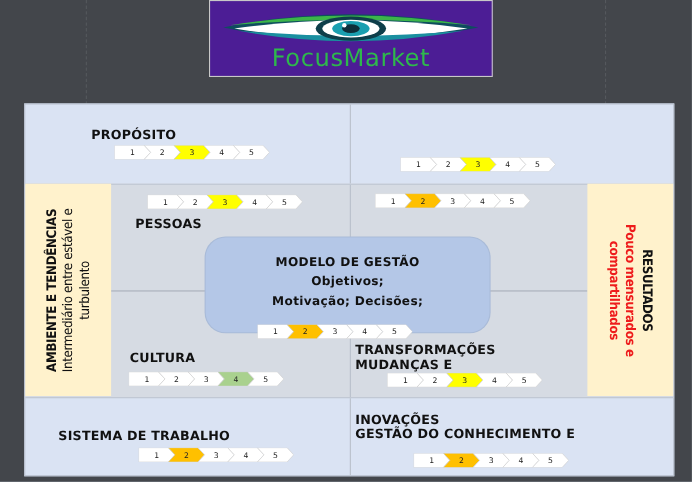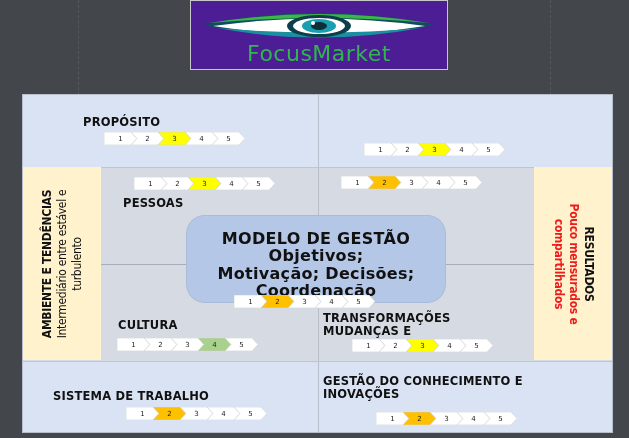--- a/index.html
+++ b/index.html
@@ -20,21 +20,21 @@
   .vtext-right { transform:translate(-50%,-50%) rotate(90deg); }
   .vt-title { font-size:12px; color:#111; font-weight:bold; letter-spacing:-0.3px; }
   .vt-sub { font-size:12px; color:#111; letter-spacing:-0.3px; }
   .vt-sub-red { font-size:12px; color:#ee1c1c; font-weight:bold; letter-spacing:-0.3px; }
   .label { position:absolute; text-align:left; font-weight:bold; font-size:11.5px; color:#111; line-height:13px; letter-spacing:0.2px; }
   .scale { position:absolute; display:flex; height:13px; }
   .chev { position:relative; width:33px; height:13px; font-size:7px; color:#222; display:flex; align-items:center; justify-content:center; margin-right:-6px; }
   .chev svg { position:absolute; left:0; top:0; }
   .chev span { position:relative; z-index:1; }
   .center { position:absolute; left:164px; top:121px; width:258px; height:86px; background:#b4c7e7; border-radius:18px; box-shadow:0 0 0 1px #a9bbd8; }
-  .center .t { position:absolute; left:0; width:100%; text-align:center; font-size:16px; font-weight:bold; color:#111; line-height:17px; letter-spacing:0.3px; }
+  .center .t { position:absolute; left:0; width:100%; text-align:center; font-size:11px; font-weight:bold; color:#111; line-height:17px; letter-spacing:0.3px; }
 </style>
 </head>
 <body>
 
 <div class="gridline-v" style="left:78px"></div>
 <div class="gridline-v" style="left:550px"></div>
 
 <div class="logo">
   <svg width="240" height="36" viewBox="0 0 240 36">
     <path d="M4 18 Q120 -6 236 18 Q120 42 4 18 Z" fill="#0e4e5e"></path>
@@ -277,21 +277,20 @@
       <div class="vt-title">RESULTADOS</div>
       <div class="vt-sub-red">Pouco mensurados e</div>
       <div class="vt-sub-red">compartilhados</div>
     </div>
   </div>
 
   <div class="center">
     <div class="t" style="top:14px">MODELO DE GESTÃO</div>
     <div class="t" style="top:31px">Objetivos;</div>
     <div class="t" style="top:49px">Motivação; Decisões;</div>
-    <div class="t" style="top:66px">Coordenação</div>
     <div class="scale" style="left:47px;top:79px">
         <div class="chev">
           <svg width="33" height="13" viewBox="0 0 33 13">
             <path d="M0 0 H27 L33 6.5 L27 13 H0 Z" fill="#ffffff" stroke="#d0d0d0" stroke-width="0.6"></path>
           </svg>
           <span>1</span>
         </div>
         <div class="chev">
           <svg width="33" height="13" viewBox="0 0 33 13">
             <path d="M0 0 H27 L33 6.5 L27 13 H0 L6 6.5 Z" fill="#ffc000" stroke="#d0d0d0" stroke-width="0.6"></path>
@@ -347,22 +346,22 @@
       </div>
       <div class="chev">
         <svg width="33" height="13" viewBox="0 0 33 13">
           <path d="M0 0 H27 L33 6.5 L27 13 H0 L6 6.5 Z" fill="#ffffff" stroke="#d0d0d0" stroke-width="0.6"></path>
         </svg>
         <span>5</span>
       </div>
     </div>
 
   <div class="label" style="left:300px;width:290px;top:280px">
+    <div>INOVAÇÕES</div>
     <div>GESTÃO DO CONHECIMENTO E</div>
-    <div>INOVAÇÕES</div>
   </div>
   <div class="scale" style="left:353px;top:317px">
       <div class="chev">
         <svg width="33" height="13" viewBox="0 0 33 13">
           <path d="M0 0 H27 L33 6.5 L27 13 H0 Z" fill="#ffffff" stroke="#d0d0d0" stroke-width="0.6"></path>
         </svg>
         <span>1</span>
       </div>
       <div class="chev">
         <svg width="33" height="13" viewBox="0 0 33 13">

